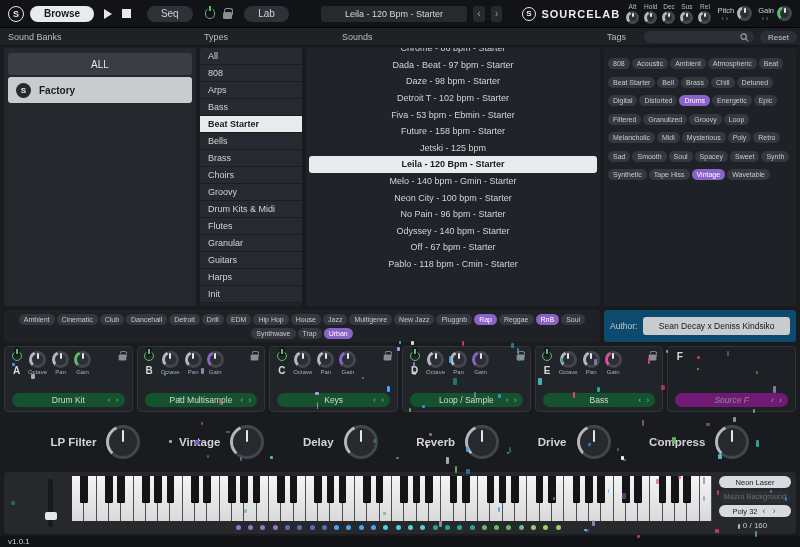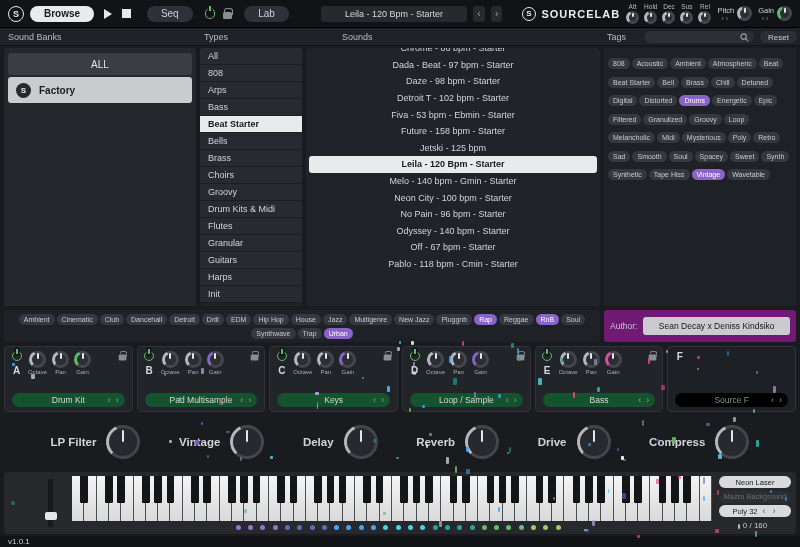--- a/index.html
+++ b/index.html
@@ -62,37 +62,37 @@
 
   .sounds-list{margin-top:-8px;}
   .sound-item{height:16.6px;display:flex;align-items:center;justify-content:center;font-size:9px;color:#d2d4d8;white-space:nowrap;}
   .sound-item.sel{background:#e9eaec;color:#17191c;border-radius:3px;font-weight:bold;margin:0 3px;}
 
   .chip{display:inline-flex;align-items:center;height:11px;padding:0 5px;border-radius:6px;background:#35383e;font-size:7px;color:#c7cacf;margin:1.5px 1px;white-space:nowrap;}
   .chip.on{background:#8a63c9;color:#fff;}
 
   
   .genres{position:absolute;left:4px;top:310px;width:596px;height:32px;background:#1e2126;border-radius:3px;display:flex;flex-wrap:wrap;justify-content:center;align-content:center;padding:0 8px;}
-  .author{position:absolute;left:604px;top:310px;width:192px;height:32px;background:#701a75;border-radius:3px;display:flex;align-items:center;font-size:8.5px;padding:0 6px;gap:6px;color:#c7cacf;}
+  .author{position:absolute;left:604px;top:310px;width:192px;height:32px;background:#0c4a6e;border-radius:3px;display:flex;align-items:center;font-size:8.5px;padding:0 6px;gap:6px;color:#c7cacf;}
   .author-value{flex:1;height:18px;background:#c9cbcf;color:#17191c;border-radius:3px;display:flex;align-items:center;justify-content:center;font-size:8.5px;white-space:nowrap;}
 
   
   .slots{position:absolute;left:4px;top:346px;width:792px;height:66px;display:flex;gap:4px;}
   .slot{flex:1;background:#212429;border:1px solid #30333a;border-radius:4px;position:relative;padding:4px 5px;}
   .slot.empty{background:#1d2024;}
   .slot-head{display:flex;align-items:flex-start;gap:5px;}
   .slot-left{display:flex;flex-direction:column;align-items:center;gap:4px;width:13px;}
   .slot-left .power{width:10px;height:10px;}
   .slot-letter{font-size:10px;color:#d6d8db;font-weight:bold;}
   .kgrp{display:flex;flex-direction:column;align-items:center;gap:1px;}
   .slotknob{width:17px;height:17px;}
   .klab{font-size:6px;color:#aaadb3;}
   .slot-lock{margin-left:auto;transform:scale(.85);}
   .slot-name{position:absolute;left:7px;right:7px;bottom:4px;height:14px;background:#14532d;border-radius:7px;display:flex;align-items:center;justify-content:center;font-size:8.5px;color:#d6d8db;white-space:nowrap;}
-  .slot.empty .slot-name{background:#000000;color:#8a8d93;}
+  .slot.empty .slot-name{background:#701a75;color:#8a8d93;font-style:italic;}
   .slot-nav{position:absolute;right:4px;top:0;height:14px;display:flex;align-items:center;gap:1px;}
   .tiny-btn{font-size:9px;color:#9a9da2;width:7px;text-align:center;line-height:1;cursor:default;}
 
   
   .fxrow{position:absolute;left:0;top:414px;width:800px;height:56px;display:flex;align-items:center;justify-content:space-evenly;padding:0 12px;}
   .fxgrp{display:flex;align-items:center;gap:10px;}
   .fxlabel{font-size:11.5px;color:#d2d4d8;font-weight:bold;white-space:nowrap;}
   .fxknob{width:34px;height:34px;}
   .fxknob::before{background:#27292e;}
 

